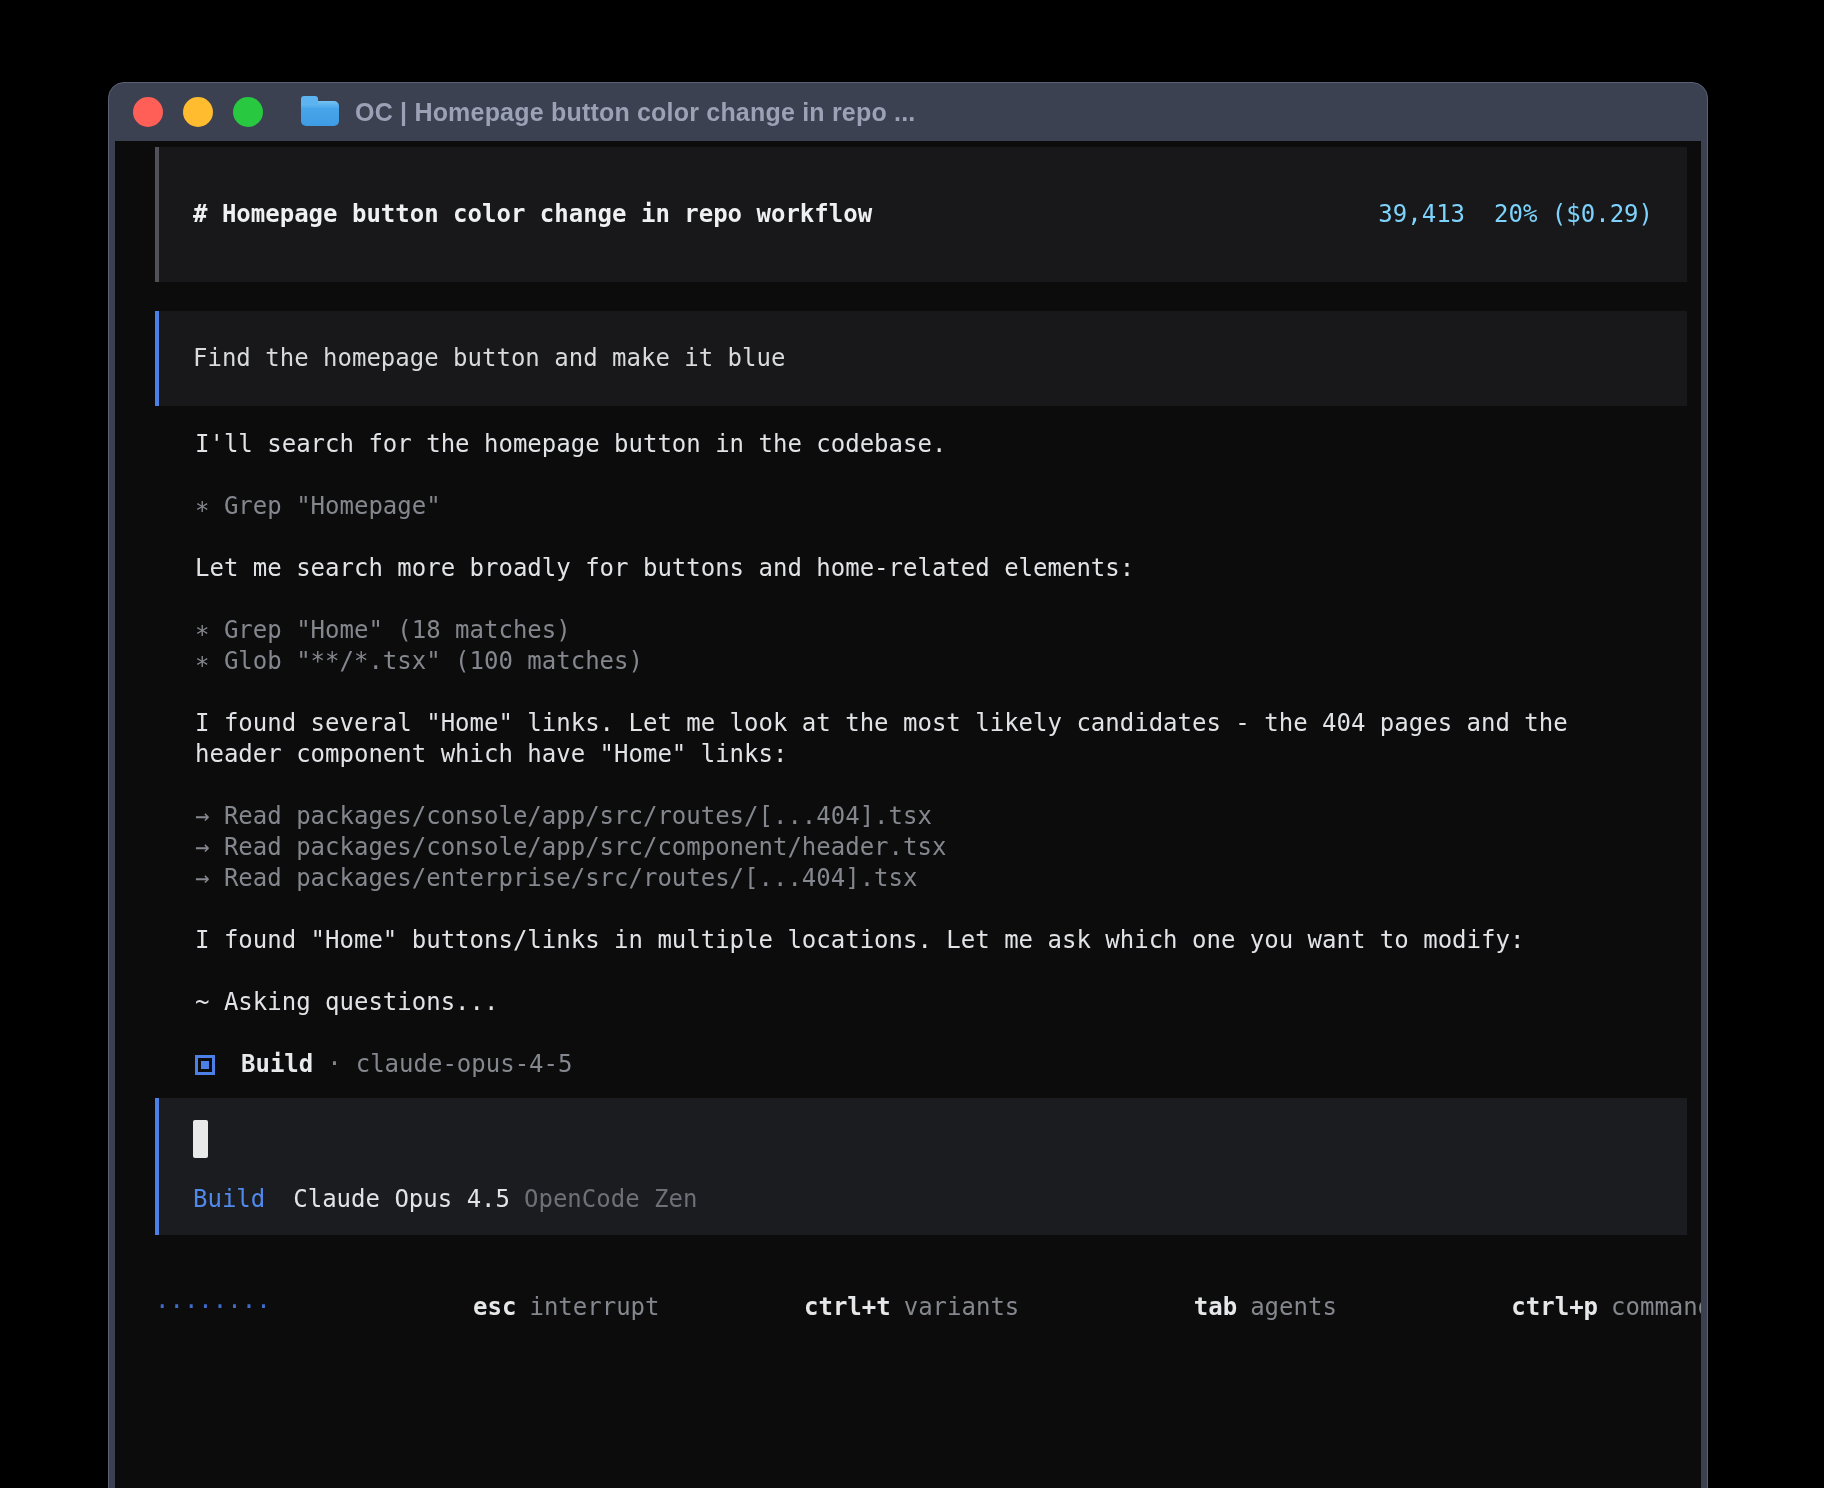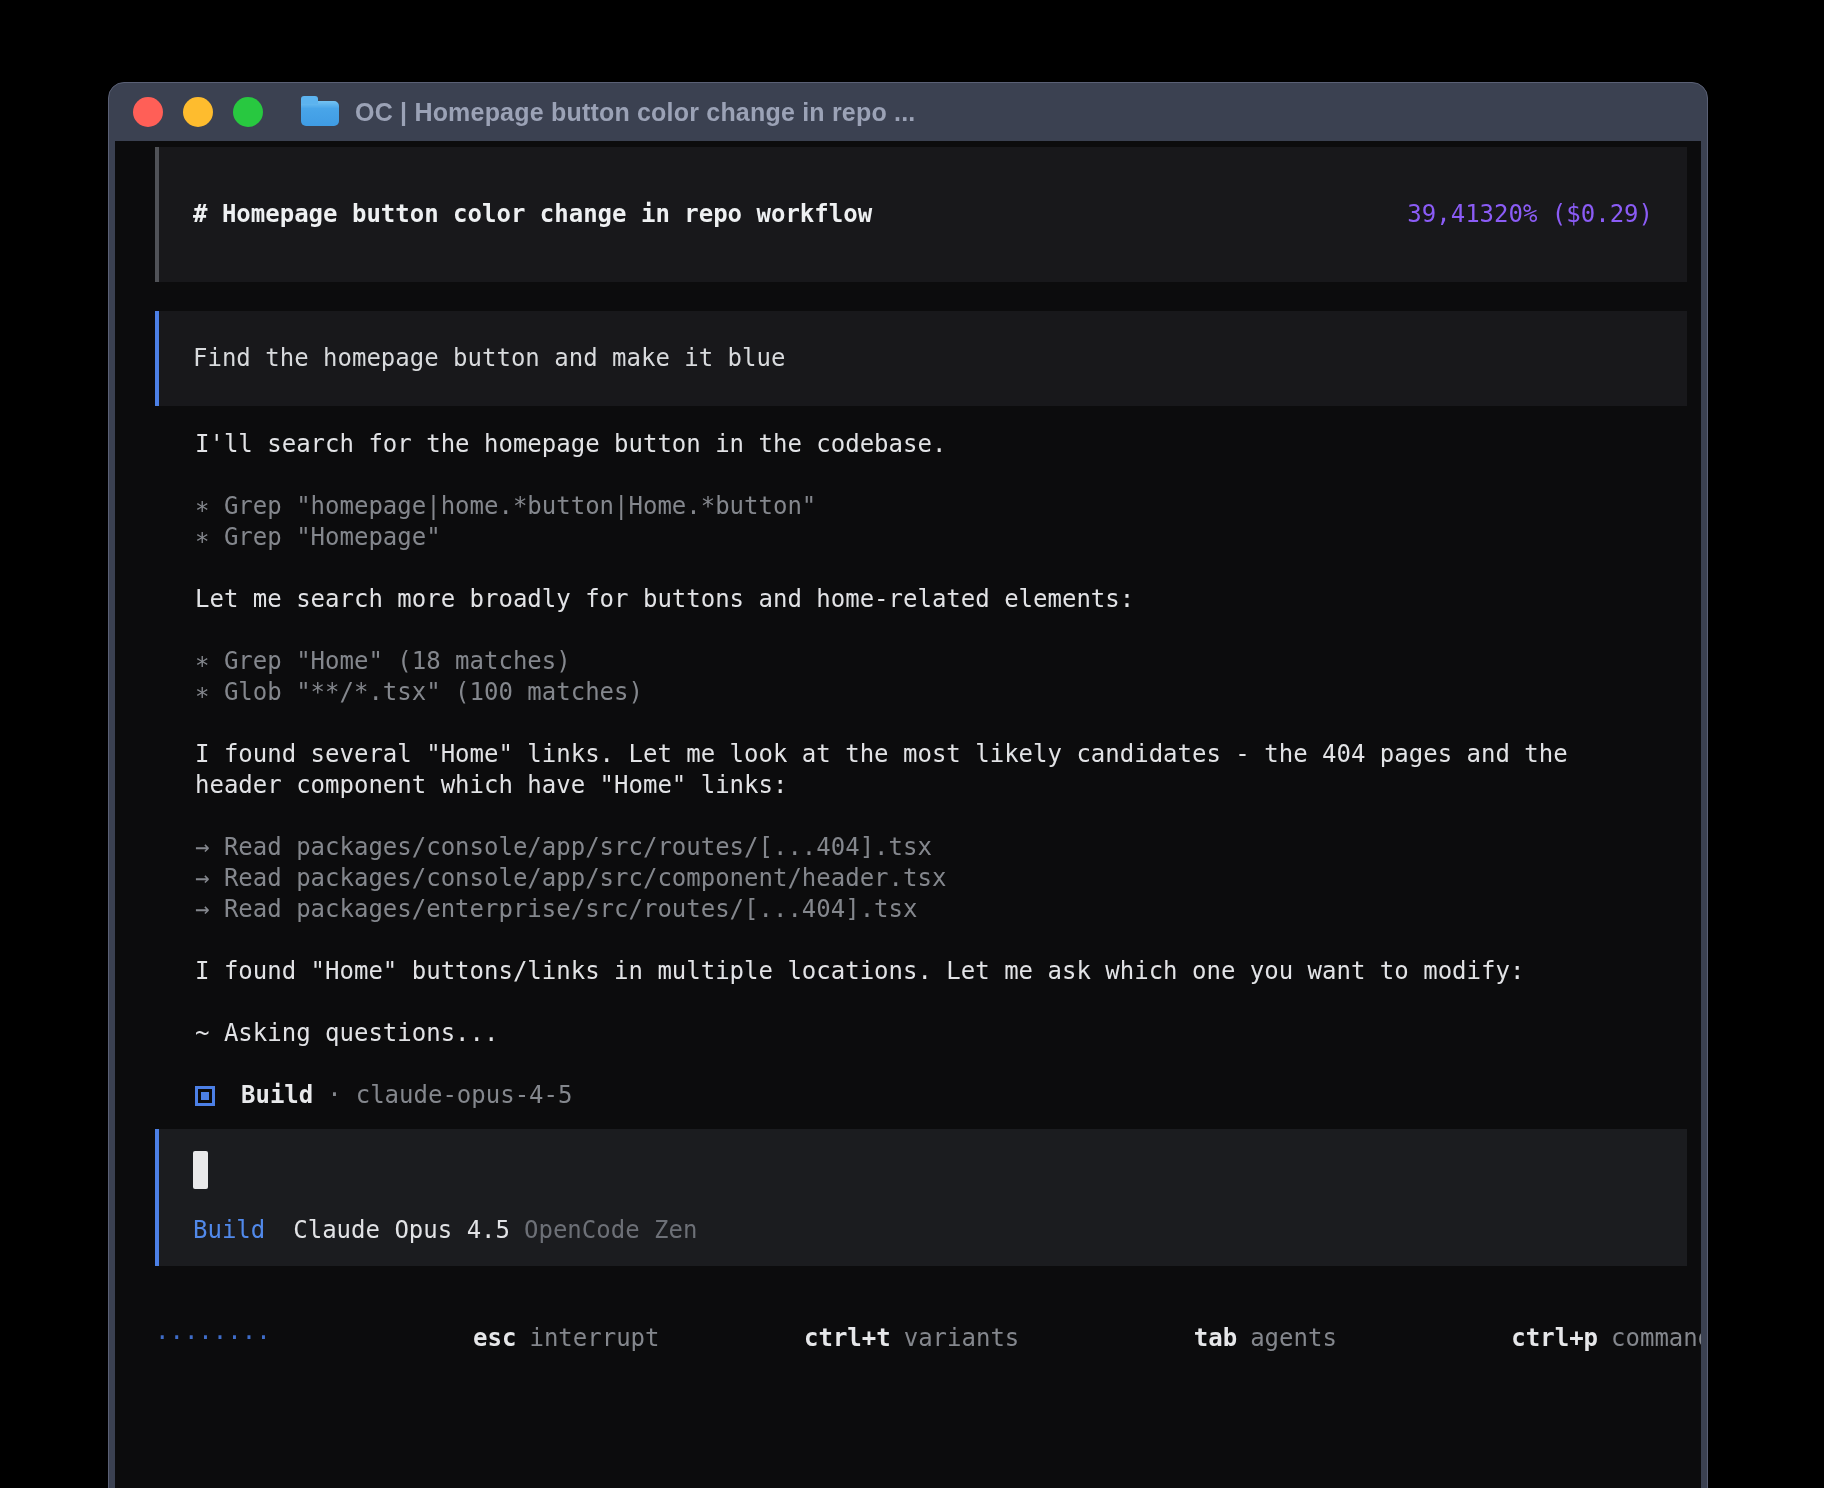--- a/index.html
+++ b/index.html
@@ -24,21 +24,21 @@
   .wtitle { color:#9ba2b6; font:700 25px "Liberation Sans", sans-serif; letter-spacing:.2px;
     white-space:nowrap; }
 
   
   .content { flex:1; margin:0 6px; background:#0c0c0d; overflow:hidden;
     font-family:"DejaVu Sans Mono", monospace; font-size:24px; line-height:31px; }
 
   .block { background:#18181b; margin-left:40px; margin-right:14px; border-left:4px solid #505257; }
   .header-block { margin-top:6px; padding:52px 34px; display:flex; justify-content:space-between; align-items:center; }
   .header-title { color:#eef0f2; font-weight:700; white-space:pre; }
-  .header-stats { color:#8b5cf6; display:flex; white-space:pre; }
+  .header-stats { color:#7dd3fc; display:flex; gap:29px; white-space:pre; }
 
   .user-block { margin-top:29px; padding:32px 34px; border-left-color:#4c80e6; color:#d8dadd; white-space:pre; }
 
   .transcript { margin:23px 40px 0 80px; }
   .t-line { white-space:pre-wrap; }
   .t-line.assistant { color:#e2e3e6; max-width:1412px; }
   .t-line.tool { color:#84878d; }
   .spacer { height:31px; }
 
   .agent-row { display:flex; align-items:center; height:31px; }
@@ -89,21 +89,20 @@
         <span>39,413</span>
         <span>20% ($0.29)</span>
       </span>
     </div>
 
     <div class="block user-block">Find the homepage button and make it blue</div>
 
     <div class="transcript">
       <div class="t-line assistant">I'll search for the homepage button in the codebase.</div>
       <div class="spacer"></div>
-      <div class="t-line tool">∗ Grep "homepage|home.*button|Home.*button"</div>
       <div class="t-line tool">∗ Grep "Homepage"</div>
       <div class="spacer"></div>
       <div class="t-line assistant">Let me search more broadly for buttons and home-related elements:</div>
       <div class="spacer"></div>
       <div class="t-line tool">∗ Grep "Home" (18 matches)</div>
       <div class="t-line tool">∗ Glob "**/*.tsx" (100 matches)</div>
       <div class="spacer"></div>
       <div class="t-line assistant">I found several "Home" links. Let me look at the most likely candidates - the 404 pages and the header component which have "Home" links:</div>
       <div class="spacer"></div>
       <div class="t-line tool">→ Read packages/console/app/src/routes/[...404].tsx</div>

